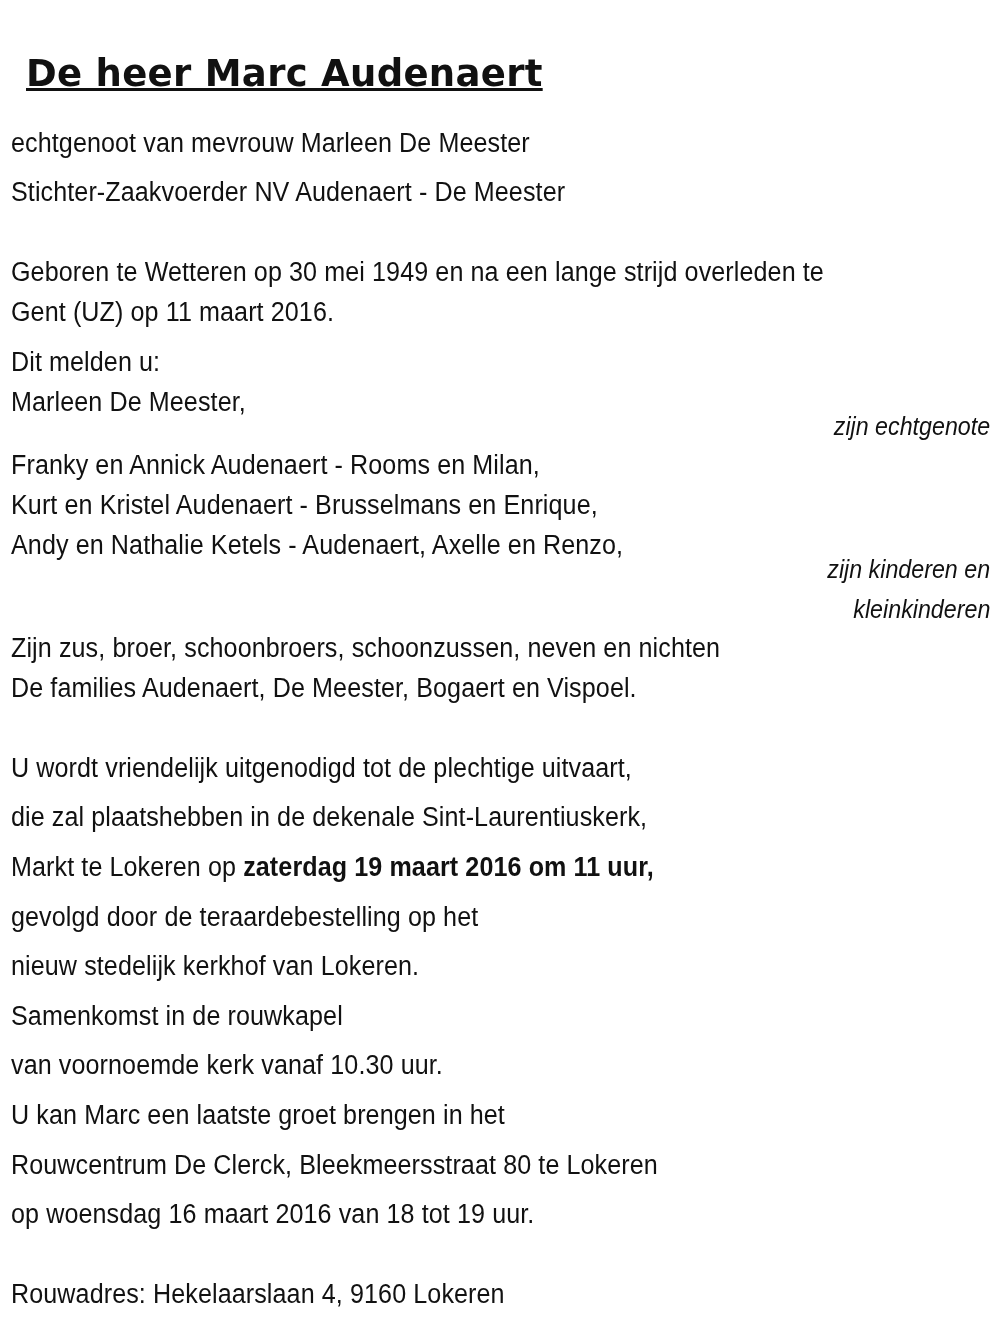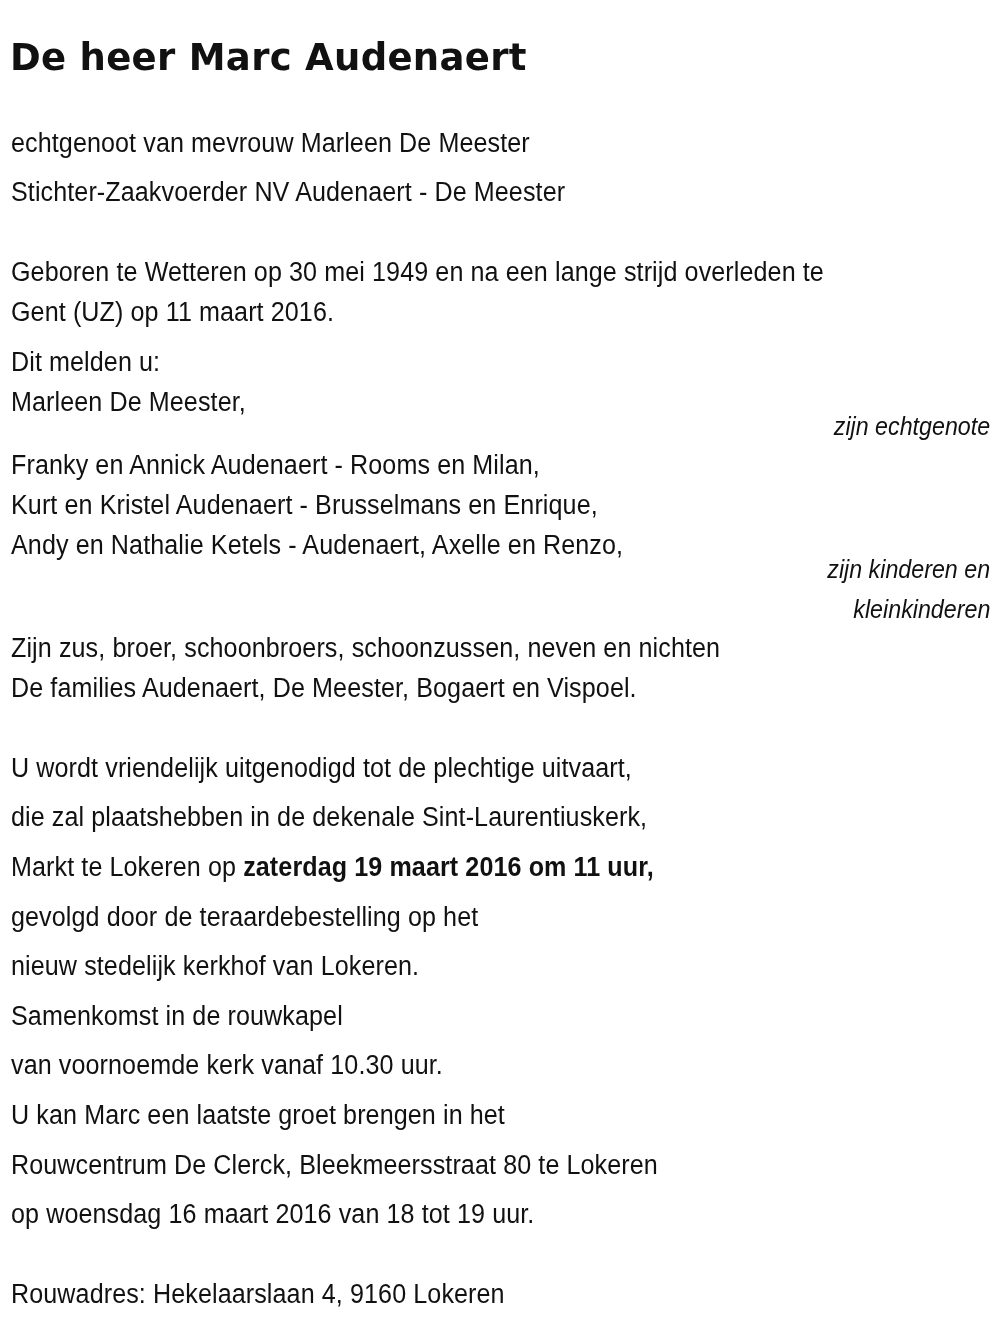--- a/index.html
+++ b/index.html
@@ -51,21 +51,21 @@
       transform-origin: left center;
     }
     .role.narrow {
       transform-origin: right center;
       font-size: 25px;
     }
   </style>
 </head>
 <body>
 
-<h1 class="title" style="margin:0;">De heer Marc Audenaert</h1>
+<h1 class="title" style="margin:16px;text-decoration:underline;">De heer Marc Audenaert</h1>
 
 <div class="line narrow" style="top:128px;">echtgenoot van mevrouw Marleen De Meester</div>
 <div class="line narrow" style="top:177px;">Stichter-Zaakvoerder NV Audenaert - De Meester</div>
 
 <div class="line narrow" style="top:257px;">Geboren te Wetteren op 30 mei 1949 en na een lange strijd overleden te</div>
 <div class="line narrow" style="top:297px;">Gent (UZ) op 11 maart 2016.</div>
 
 <div class="line narrow" style="top:347px;">Dit melden u:</div>
 <div class="line narrow" style="top:387px;">Marleen De Meester,</div>
 <div class="role narrow" style="top:411px;">zijn echtgenote</div>

